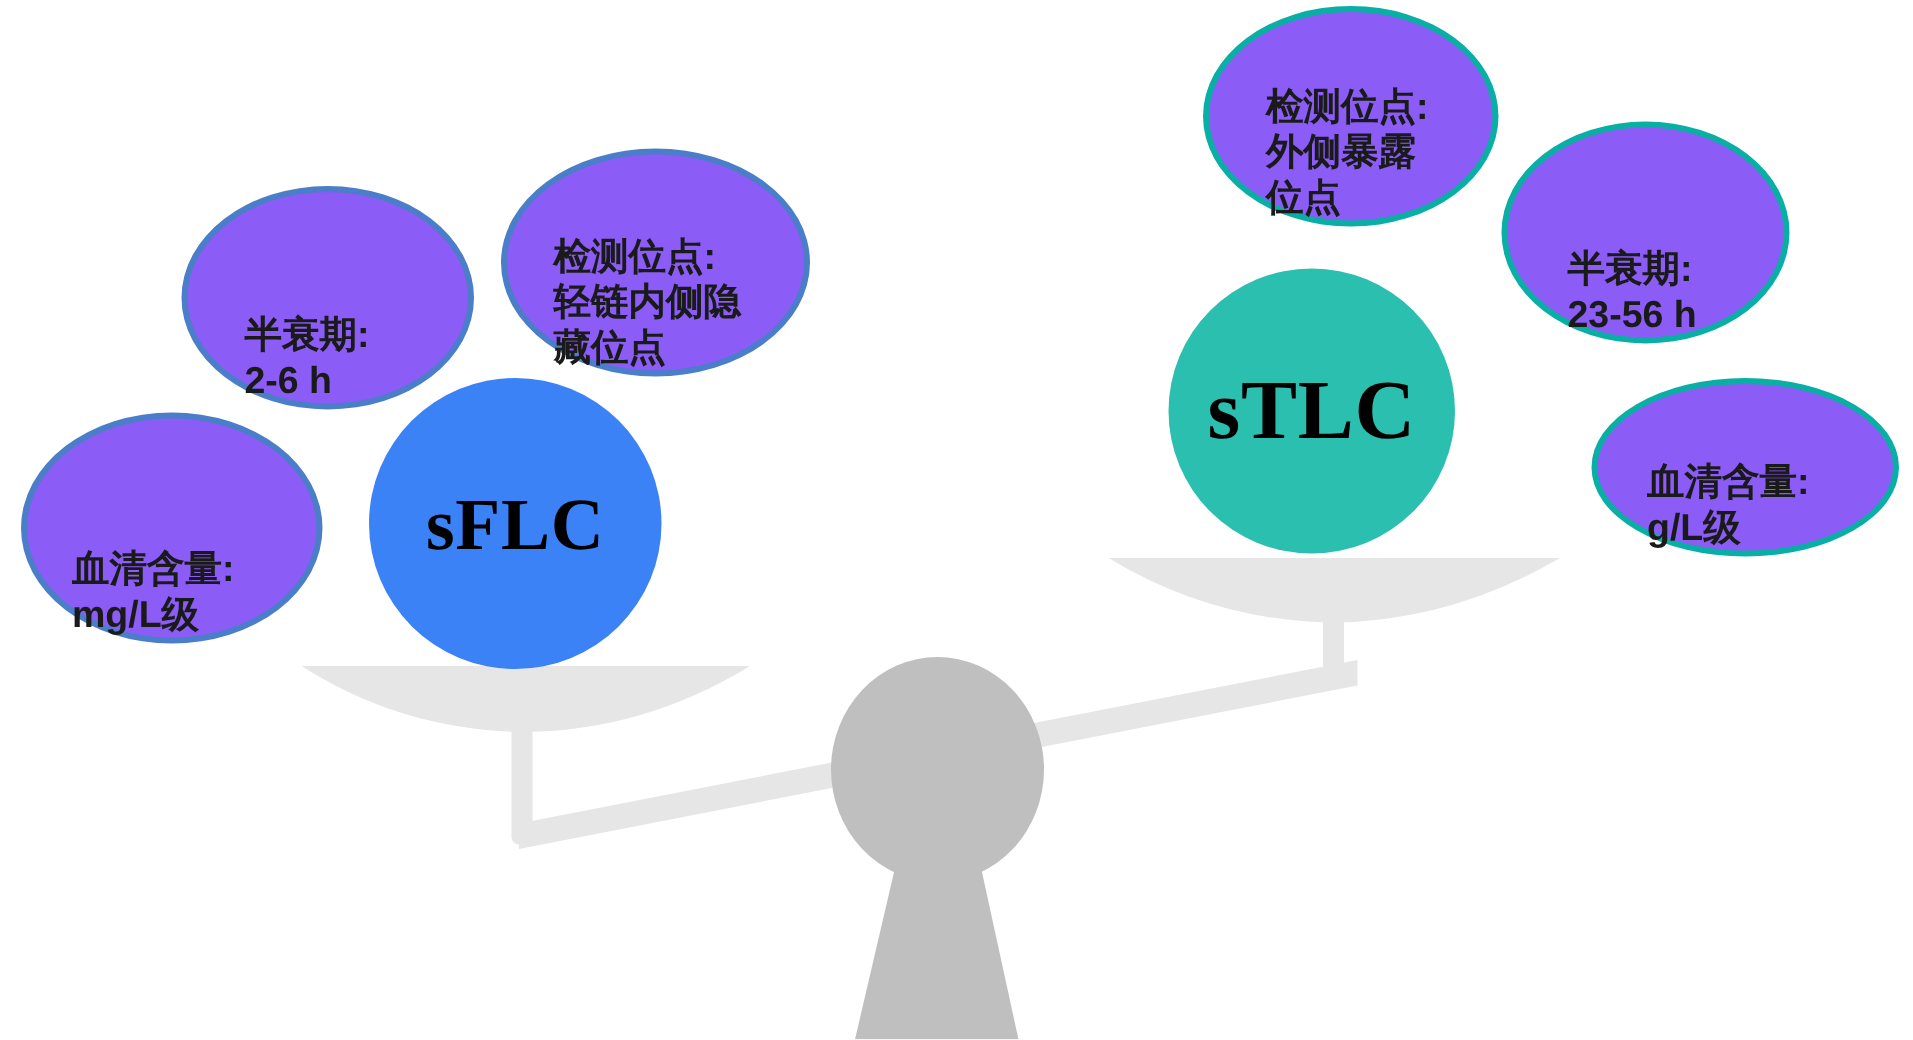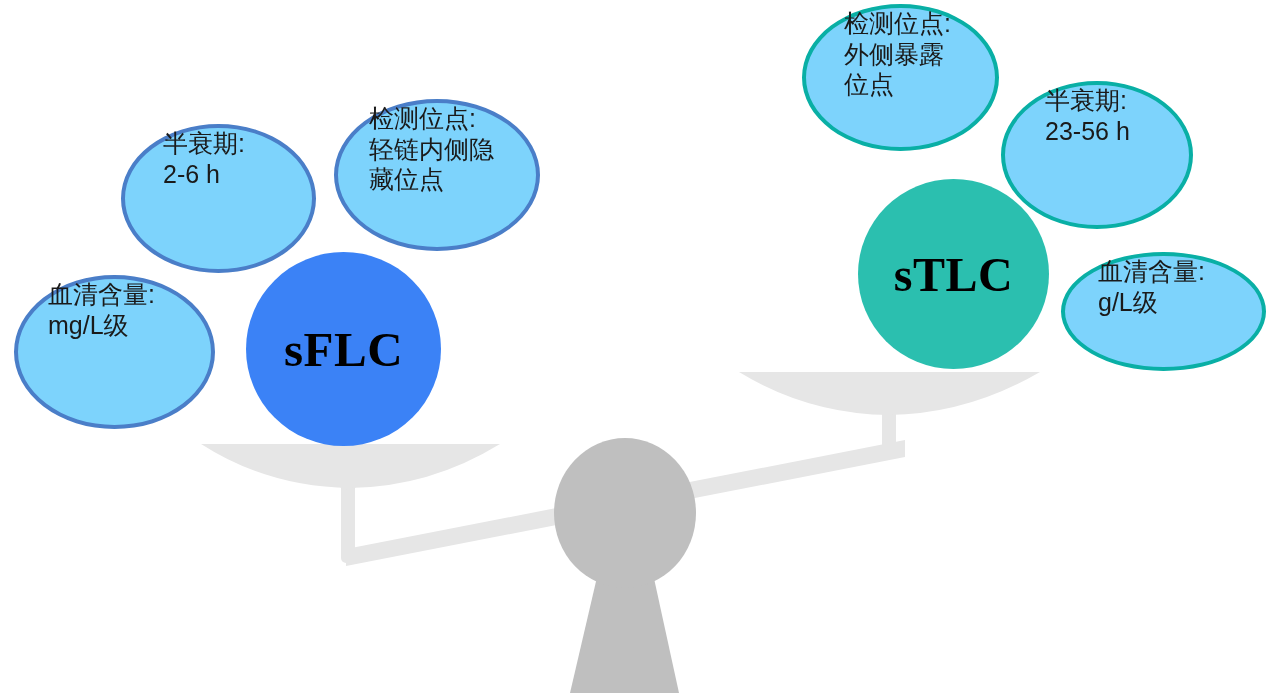--- a/index.html
+++ b/index.html
@@ -39,36 +39,37 @@
   }
   #sflc-circle {
     left: 246px;
     top: 252px;
     width: 195px;
     height: 194px;
     background: #3b82f6;
     font-size: 49px;
   }
   #stlc-circle {
-    left: 858px;
+    left: 779px;
     top: 179px;
     width: 191px;
     height: 190px;
     background: #2BBFAF;
-    font-size: 48px;
+    font-size: 56px;
   }
 
   
   .bubble {
     position: absolute;
     border-radius: 50%;
-    background: #7dd3fc;
+    background: #8b5cf6;
     box-sizing: border-box;
     display: flex;
-    align-items: flex-start;
+    align-items: flex-end;
+    font-weight: bold;
   }
   .bubble-text {
     font-size: 25px;
     line-height: 1.22;
     color: #1a1a1a;
     white-space: pre-line;
     text-align: left;
   }
   .bubble.blue  { border: 4px solid #4A7EC8; }
   .bubble.teal  { border: 4px solid #09AFA5; }

